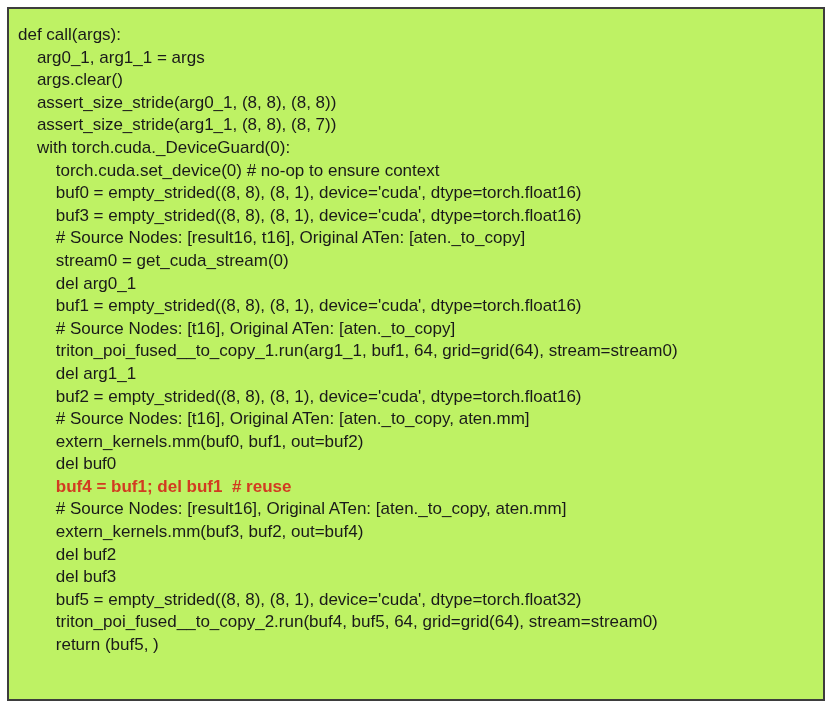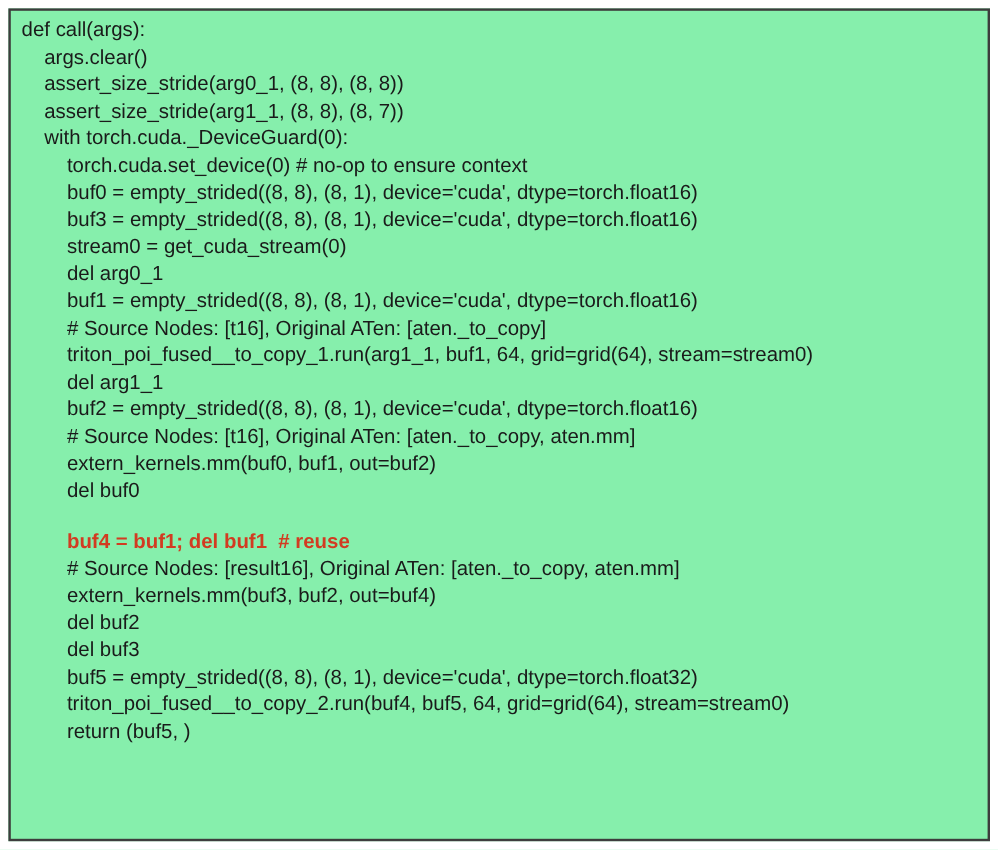--- a/index.html
+++ b/index.html
@@ -11,50 +11,51 @@
     overflow: hidden;
   }
   .code-box {
     position: absolute;
     left: 7px;
     top: 7px;
     width: 818px;
     height: 694px;
     box-sizing: border-box;
     border: 2px solid #3d3d3d;
-    background: #86efac;
-    padding: 5px 6px 5px 9px;
+    background: #bef264;
+    padding: 15px 6px 5px 9px;
     overflow: hidden;
   }
   .code-line {
     font-family: "Liberation Sans", sans-serif;
     font-size: 17px;
     line-height: 22.6px;
     color: var(--txt, #1a1a1a);
     white-space: pre;
     letter-spacing: 0px;
   }
   .code-line.hl {
     color: var(--hl, #d23b21);
     font-weight: bold;
-    margin-top: 20px;
   }
 </style>
 </head>
 <body>
 
 <div class="code-box">
   <div class="code-line">def call(args):</div>
+  <div class="code-line">    arg0_1, arg1_1 = args</div>
   <div class="code-line">    args.clear()</div>
   <div class="code-line">    assert_size_stride(arg0_1, (8, 8), (8, 8))</div>
   <div class="code-line">    assert_size_stride(arg1_1, (8, 8), (8, 7))</div>
   <div class="code-line">    with torch.cuda._DeviceGuard(0):</div>
   <div class="code-line">        torch.cuda.set_device(0) # no-op to ensure context</div>
   <div class="code-line">        buf0 = empty_strided((8, 8), (8, 1), device='cuda', dtype=torch.float16)</div>
   <div class="code-line">        buf3 = empty_strided((8, 8), (8, 1), device='cuda', dtype=torch.float16)</div>
+  <div class="code-line">        # Source Nodes: [result16, t16], Original ATen: [aten._to_copy]</div>
   <div class="code-line">        stream0 = get_cuda_stream(0)</div>
   <div class="code-line">        del arg0_1</div>
   <div class="code-line">        buf1 = empty_strided((8, 8), (8, 1), device='cuda', dtype=torch.float16)</div>
   <div class="code-line">        # Source Nodes: [t16], Original ATen: [aten._to_copy]</div>
   <div class="code-line">        triton_poi_fused__to_copy_1.run(arg1_1, buf1, 64, grid=grid(64), stream=stream0)</div>
   <div class="code-line">        del arg1_1</div>
   <div class="code-line">        buf2 = empty_strided((8, 8), (8, 1), device='cuda', dtype=torch.float16)</div>
   <div class="code-line">        # Source Nodes: [t16], Original ATen: [aten._to_copy, aten.mm]</div>
   <div class="code-line">        extern_kernels.mm(buf0, buf1, out=buf2)</div>
   <div class="code-line">        del buf0</div>

